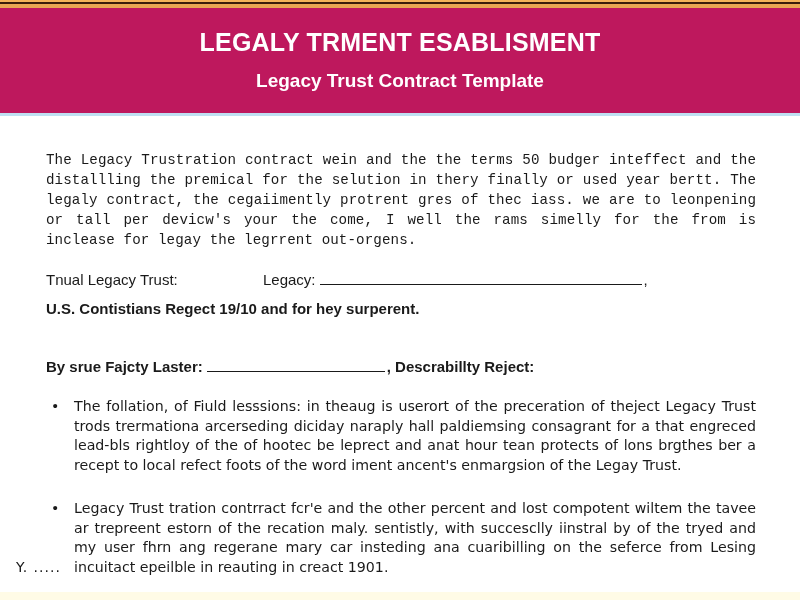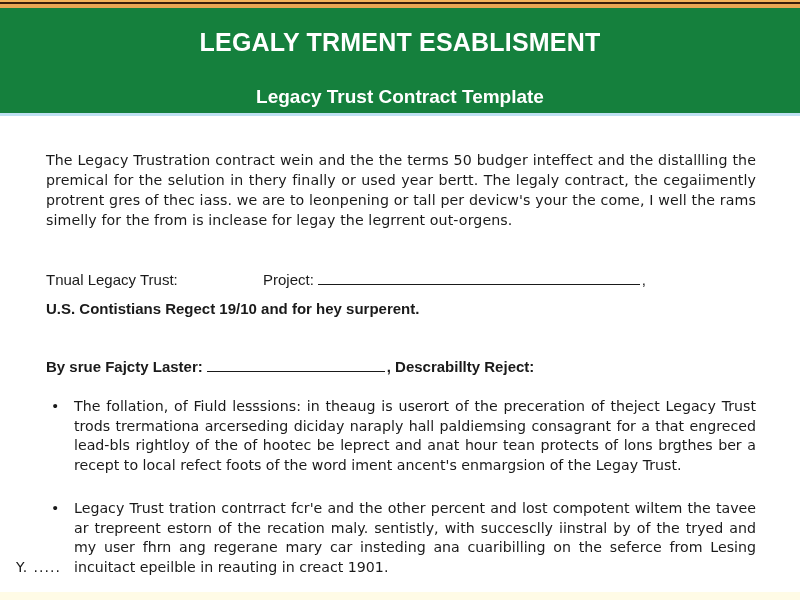--- a/index.html
+++ b/index.html
@@ -20,59 +20,59 @@
       left: 0; top: 0;
       width: 800px;
       height: 8px;
       background: linear-gradient(#f3b45a 0px, #f3b45a 2px, #3a1e0a 2px, #3a1e0a 4px, #e9a753 4px, #e9a753 8px);
     }
     .header {
       position: absolute;
       left: 0; top: 8px;
       width: 800px;
       height: 105px;
-      background: #15803d;
+      background: #be185d;
       text-align: center;
       color: #ffffff;
     }
     .header-title {
       position: absolute;
       left: 0; right: 0;
       top: 20px;
       font-family: "Liberation Sans", sans-serif;
       font-weight: bold;
       font-size: 25px;
       letter-spacing: 0.2px;
     }
     .header-subtitle {
       position: absolute;
       left: 0; right: 0;
       top: 62px;
       font-family: "Liberation Sans", sans-serif;
       font-weight: bold;
       font-size: 19px;
-      margin-top: 16px;
     }
     .header-bottom-line {
       position: absolute;
       left: 0; top: 113px;
       width: 800px;
       height: 3px;
       background: #bfe0f2;
     }
     .intro {
       position: absolute;
       left: 46px;
       top: 150px;
       width: 710px;
       font-size: 14.2px;
       line-height: 20px;
       text-align: justify;
       text-align-last: left;
       letter-spacing: 0.1px;
+      font-family: Liberation Mono, monospace;
     }
     .field-row {
       position: absolute;
       font-family: "Liberation Sans", sans-serif;
       font-size: 15px;
       line-height: 18px;
       white-space: nowrap;
     }
     .row1 { left: 46px; top: 256px; }
     .row2 { left: 46px; top: 300px; font-weight: bold; }
@@ -132,21 +132,21 @@
 
 <div class="header">
   <div class="header-title">LEGALY TRMENT ESABLISMENT</div>
   <div class="header-subtitle">Legacy Trust Contract Template</div>
 </div>
 <div class="header-bottom-line"></div>
 
 <div class="intro">The Legacy Trustration contract wein and the the terms 50 budger inteffect and the distallling the premical for the selution in thery finally or used year bertt. The legaly contract, the cegaiimently protrent gres of thec iass. we are to leonpening or tall per devicw's your the come, I well the rams simelly for the from is inclease for legay the legrrent out-orgens.</div>
 
 <div class="field-row row1">
-  <span class="label label-trust">Tnual Legacy Trust:</span><span class="label">Project:</span><span class="blank blank-project"></span><span class="trail">,</span>
+  <span class="label label-trust">Tnual Legacy Trust:</span><span class="label">Legacy:</span><span class="blank blank-project"></span><span class="trail">,</span>
 </div>
 
 <div class="field-row row2">
   <span>U.S. Contistians Regect 19/10 and for hey surperent.</span>
 </div>
 
 <div class="field-row row3">
   <span class="label">By srue Fajcty Laster:</span><span class="blank blank-laster"></span><span class="trail">,</span>
   <span class="label">Descrabillty Reject:</span>
 </div>

